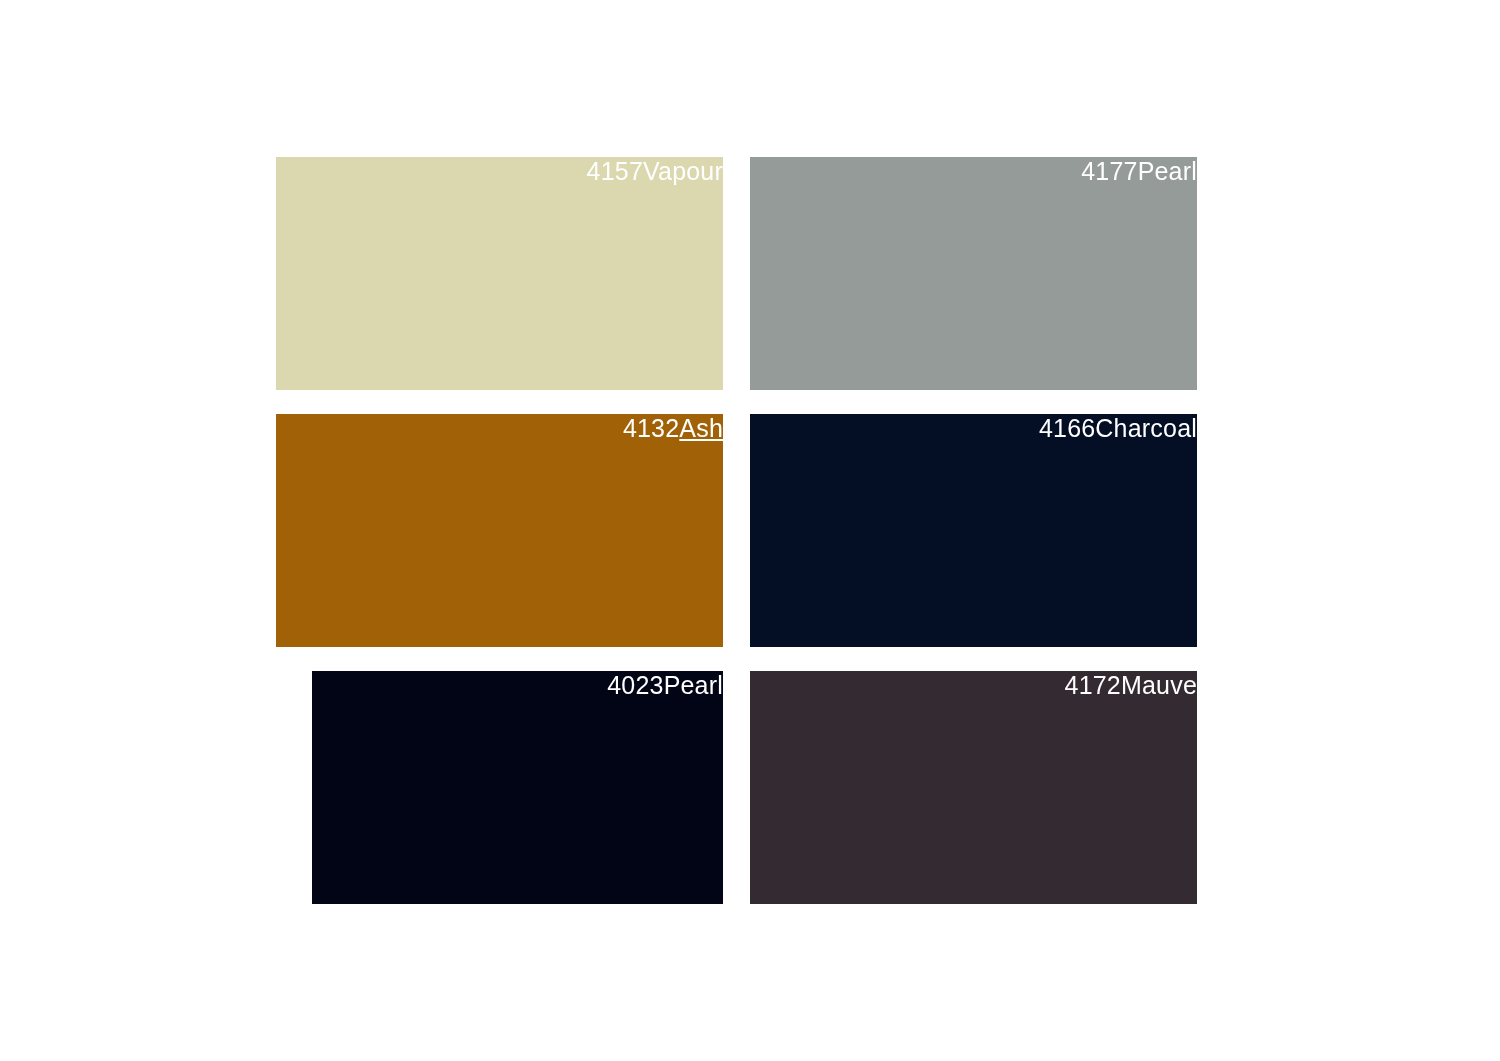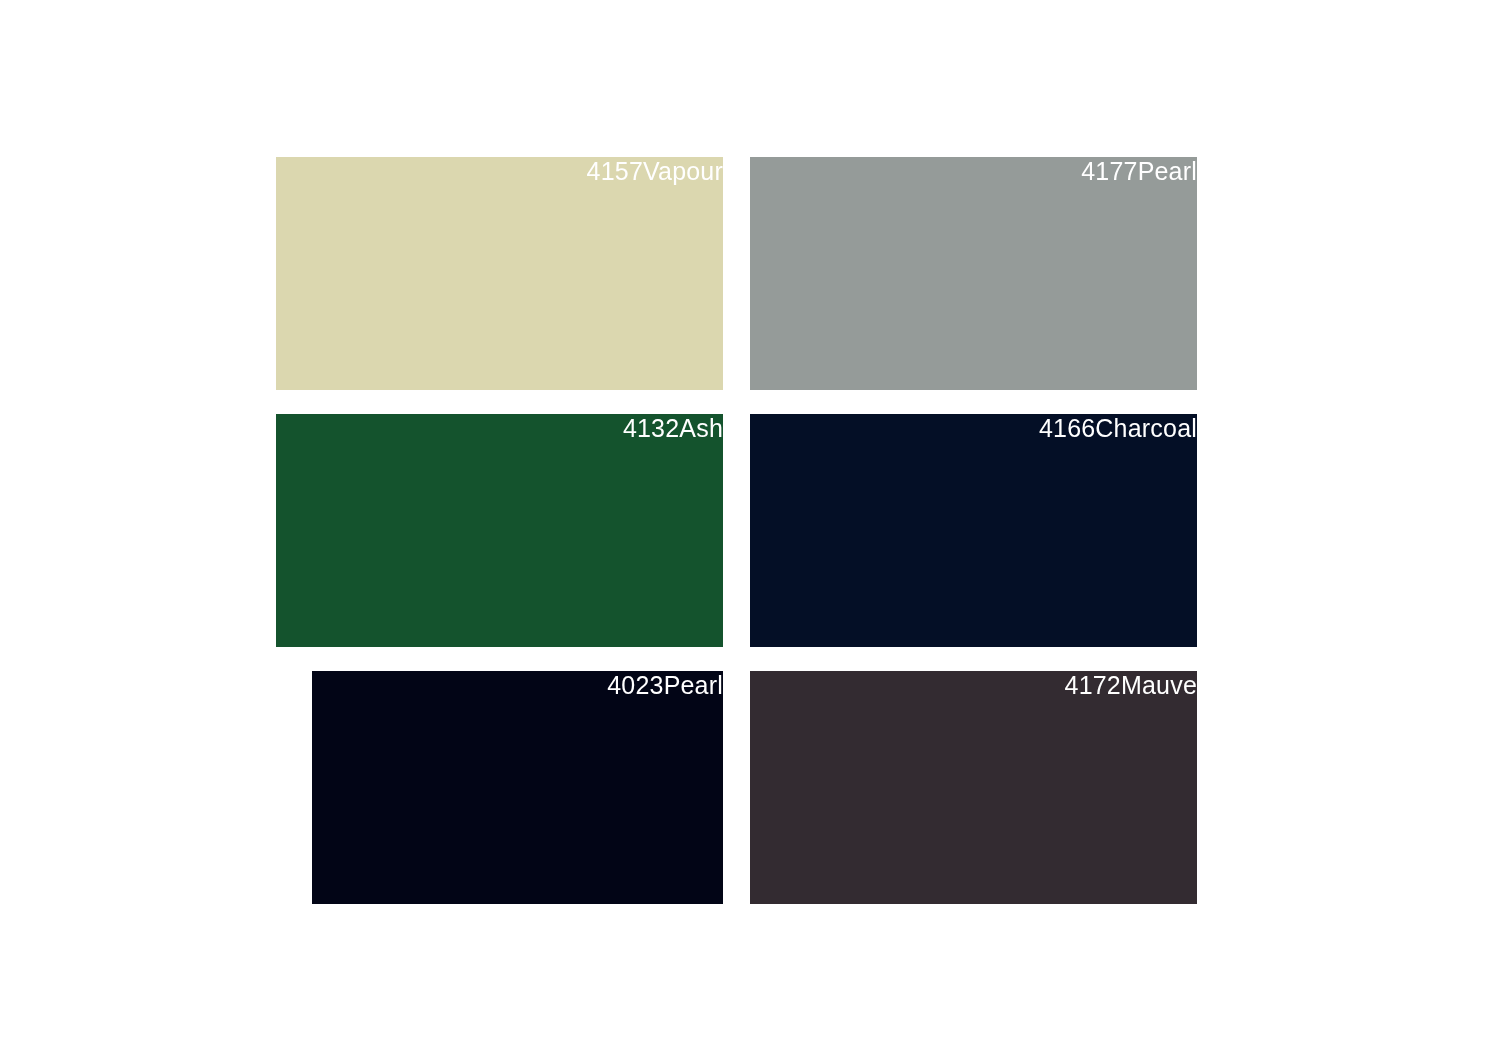--- a/index.html
+++ b/index.html
@@ -66,23 +66,23 @@
     <div class="swatch" style="background-color: rgb(219, 215, 175);">
       <div class="swatch-code" style="color: rgb(255, 255, 255);">4157</div>
       <div class="swatch-name" style="color: rgb(255, 255, 255);">Vapour</div>
     </div>
 
     <div class="swatch" style="background-color: rgb(149, 155, 153);">
       <div class="swatch-code" style="color: rgb(255, 255, 255);">4177</div>
       <div class="swatch-name" style="color: rgb(255, 255, 255);">Pearl</div>
     </div>
 
-    <div class="swatch" style="background-color: #14532d;">
+    <div class="swatch" style="background-color: #a16207;">
       <div class="swatch-code" style="color: rgb(255, 255, 255);">4132</div>
-      <div class="swatch-name" style="color: rgb(255, 255, 255);">Ash</div>
+      <div class="swatch-name" style="color: rgb(255, 255, 255); text-decoration: underline;">Ash</div>
     </div>
 
     <div class="swatch" style="background-color: rgb(4, 15, 38);">
       <div class="swatch-code" style="color: rgb(255, 255, 255);">4166</div>
       <div class="swatch-name" style="color: rgb(255, 255, 255);">Charcoal</div>
     </div>
 
     <div class="swatch" style="background-color: rgb(2, 5, 22); margin-left: 36px;">
       <div class="swatch-code" style="color: rgb(255, 255, 255);">4023</div>
       <div class="swatch-name" style="color: rgb(255, 255, 255);">Pearl</div>

